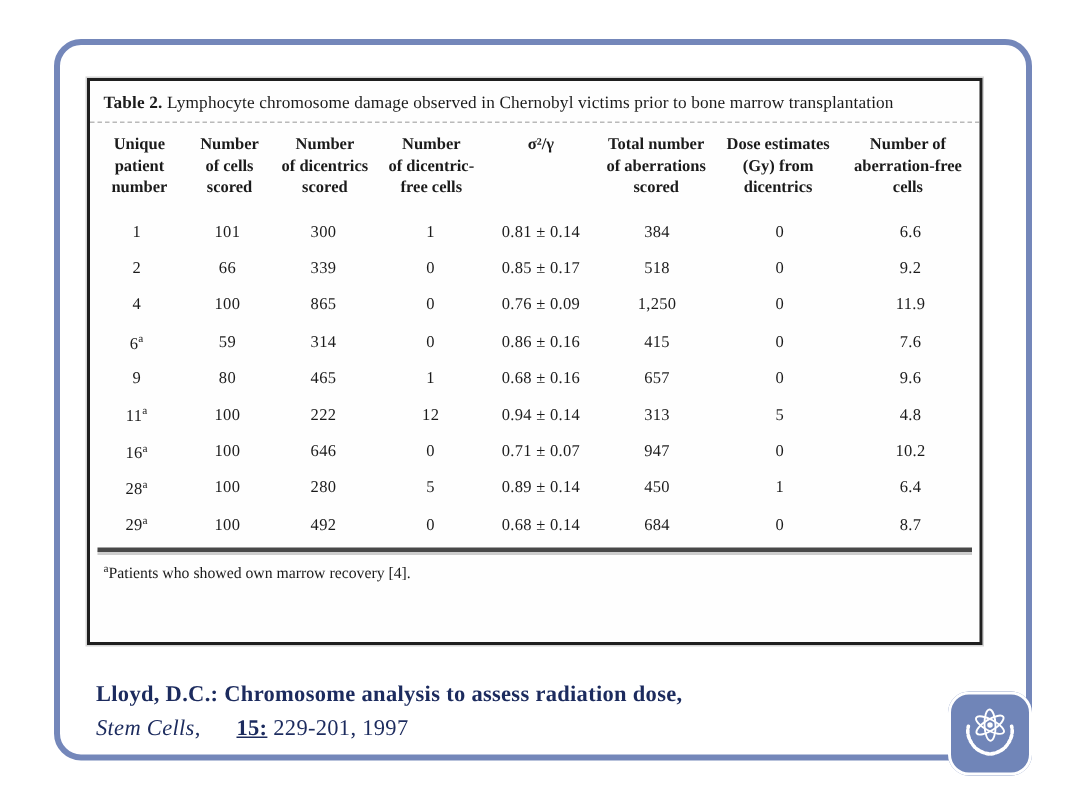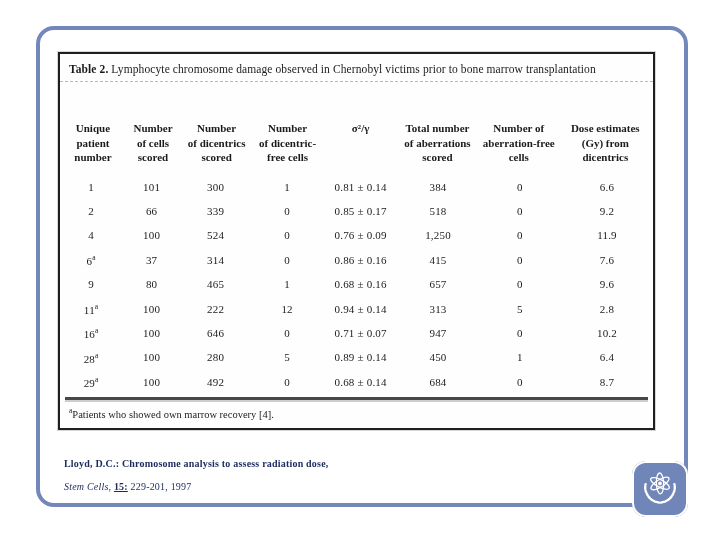--- a/index.html
+++ b/index.html
@@ -20,37 +20,37 @@
   
   .scan{position:absolute;left:58px;top:52px;width:597px;height:378px;
     border:2px solid #1f1f1f;background:#fefefe;color:var(--ink);
     box-shadow:0 0 0 1px rgba(90,90,90,.25);}
   .scan-title{padding:8px 9px 4px 9px;font-size:11.5px;line-height:15px;
     border-bottom:1px dashed rgba(130,130,130,.55);letter-spacing:.1px;}
   .scan-title .ttl-label{font-weight:bold;}
 
   .grid-cols{display:grid;
     grid-template-columns:10.5% 9.9% 11.7% 12.4% 12.4% 13.7% 13.9% 15.5%;}
-  .hdr-row{padding:7px 2px 10px 2px;margin-top:32px;}
+  .hdr-row{padding:7px 2px 10px 2px;}
   .hcell{font-weight:bold;font-size:11px;line-height:14.5px;text-align:center;}
   .drow{height:24.4px;align-items:center;}
   .dcell{font-size:11px;text-align:center;letter-spacing:.2px;}
   .dcell sup,.hcell sup{font-size:7.5px;}
 
   .foot-rule{border-top:3px solid rgba(40,40,40,.85);margin:3px 5px 0 5px;
     box-shadow:0 2px 0 rgba(60,60,60,.25);}
   .footnote{padding:6px 9px 0 9px;font-size:10.5px;}
   .footnote sup{font-size:7.5px;}
 
   
   .citation{position:absolute;left:64px;top:452px;color:var(--citation);
-    font-size:10px;line-height:23px;letter-spacing:.2px;}
+    font-size:15px;line-height:23px;letter-spacing:.2px;}
   .cit-line1{font-weight:bold;}
   .cit-line2 .journal{font-style:italic;}
-  .cit-line2 .volume{font-weight:bold;text-decoration:underline;}
+  .cit-line2 .volume{font-weight:bold;text-decoration:underline;margin-left:20px;}
 
   
   .logo{position:absolute;left:632px;top:461px;width:56px;height:56px;
     background:var(--logo-blue);border-radius:14px;z-index:5;
     display:flex;align-items:center;justify-content:center;
     box-shadow:0 0 0 2px #fff inset;}
   .logo svg{display:block;}
 </style>
 </head>
 <body>
@@ -86,29 +86,29 @@
         </div>
         <div class="hcell">
           <div>σ²/γ</div>
         </div>
         <div class="hcell">
           <div>Total number</div>
           <div>of aberrations</div>
           <div>scored</div>
         </div>
         <div class="hcell">
+          <div>Dose estimates</div>
+          <div>(Gy) from</div>
+          <div>dicentrics</div>
+        </div>
+        <div class="hcell">
           <div>Number of</div>
           <div>aberration-free</div>
           <div>cells</div>
         </div>
-        <div class="hcell">
-          <div>Dose estimates</div>
-          <div>(Gy) from</div>
-          <div>dicentrics</div>
-        </div>
       </div>
     <div id="bodyRows">
         <div class="drow grid-cols">
           <div class="dcell">1</div>
           <div class="dcell">101</div>
           <div class="dcell">300</div>
           <div class="dcell">1</div>
           <div class="dcell">0.81 ± 0.14</div>
           <div class="dcell">384</div>
           <div class="dcell">0</div>
@@ -120,30 +120,30 @@
           <div class="dcell">339</div>
           <div class="dcell">0</div>
           <div class="dcell">0.85 ± 0.17</div>
           <div class="dcell">518</div>
           <div class="dcell">0</div>
           <div class="dcell">9.2</div>
         </div>
         <div class="drow grid-cols">
           <div class="dcell">4</div>
           <div class="dcell">100</div>
-          <div class="dcell">524</div>
+          <div class="dcell">865</div>
           <div class="dcell">0</div>
           <div class="dcell">0.76 ± 0.09</div>
           <div class="dcell">1,250</div>
           <div class="dcell">0</div>
           <div class="dcell">11.9</div>
         </div>
         <div class="drow grid-cols">
           <div class="dcell">6<sup>a</sup></div>
-          <div class="dcell">37</div>
+          <div class="dcell">59</div>
           <div class="dcell">314</div>
           <div class="dcell">0</div>
           <div class="dcell">0.86 ± 0.16</div>
           <div class="dcell">415</div>
           <div class="dcell">0</div>
           <div class="dcell">7.6</div>
         </div>
         <div class="drow grid-cols">
           <div class="dcell">9</div>
           <div class="dcell">80</div>
@@ -155,21 +155,21 @@
           <div class="dcell">9.6</div>
         </div>
         <div class="drow grid-cols">
           <div class="dcell">11<sup>a</sup></div>
           <div class="dcell">100</div>
           <div class="dcell">222</div>
           <div class="dcell">12</div>
           <div class="dcell">0.94 ± 0.14</div>
           <div class="dcell">313</div>
           <div class="dcell">5</div>
-          <div class="dcell">2.8</div>
+          <div class="dcell">4.8</div>
         </div>
         <div class="drow grid-cols">
           <div class="dcell">16<sup>a</sup></div>
           <div class="dcell">100</div>
           <div class="dcell">646</div>
           <div class="dcell">0</div>
           <div class="dcell">0.71 ± 0.07</div>
           <div class="dcell">947</div>
           <div class="dcell">0</div>
           <div class="dcell">10.2</div>

